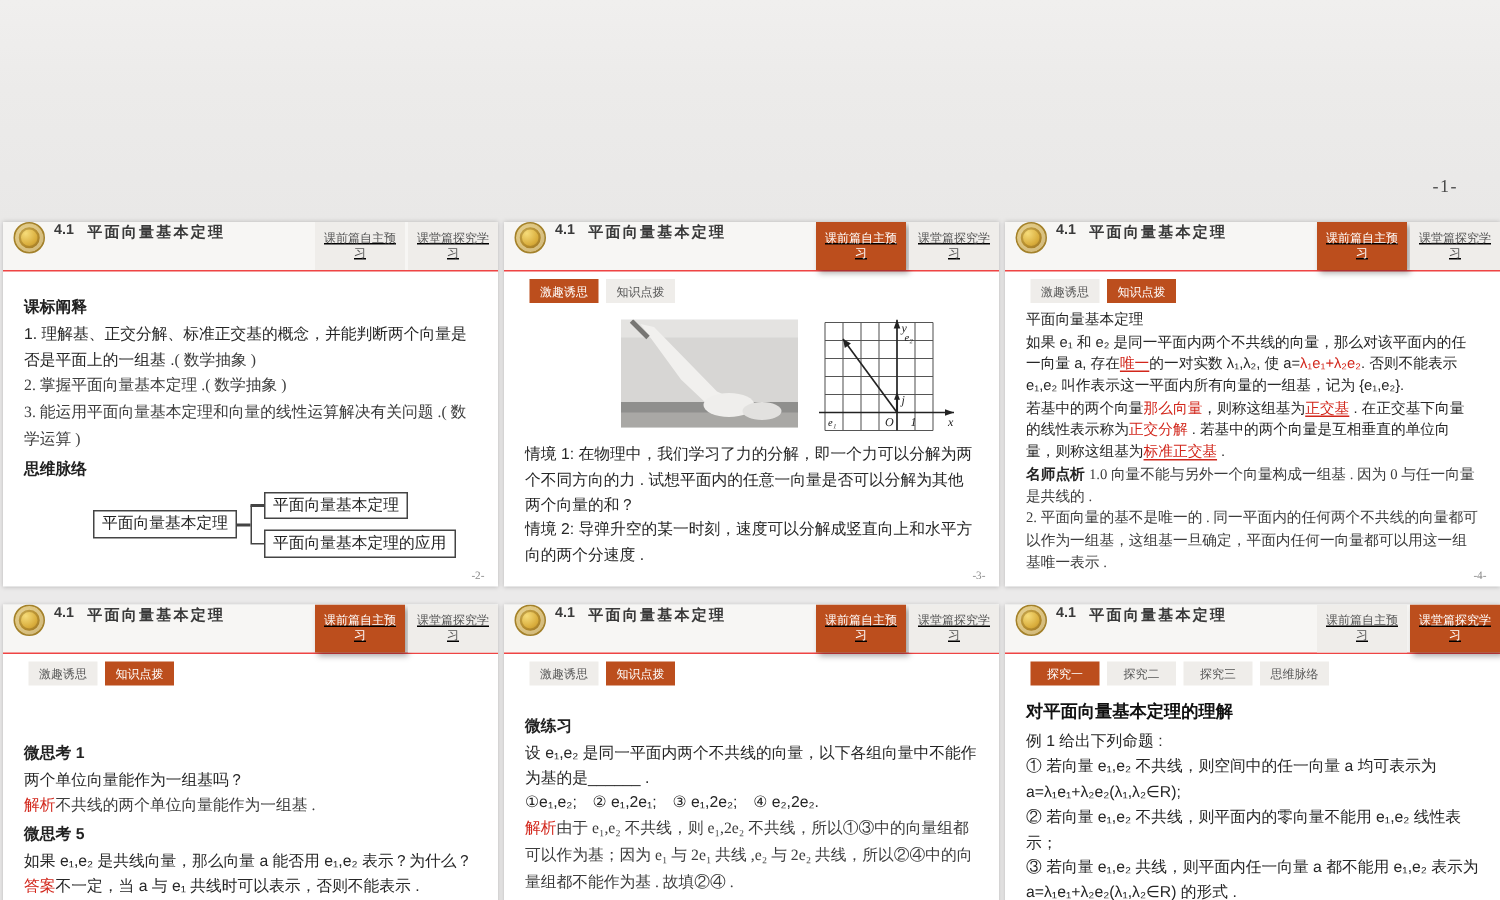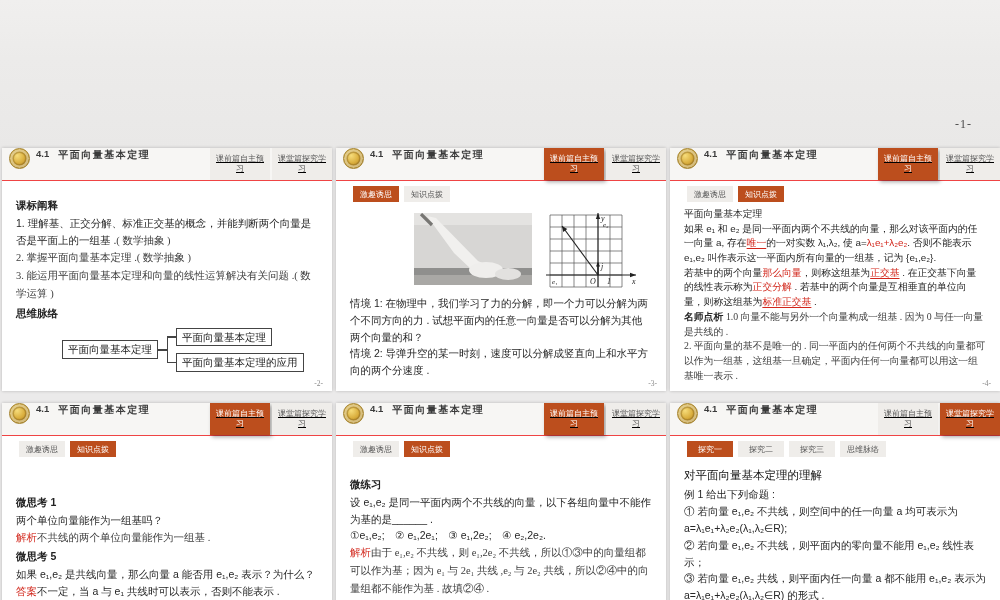--- a/index.html
+++ b/index.html
@@ -38,21 +38,21 @@
   .tabs { display:flex; gap:5px; margin:5px 12px 0 17px; }
   .tab { min-width:46px; padding:2.5px 7px; font-size:8px; text-align:center;
          background:var(--inactive-bg,#efedea); color:#555; white-space:nowrap; }
   .tab.on { background:var(--accent,#bc4e1d); color:#fff; }
 
   .content { padding:9px 14px 0 14px; font-size:10.5px; color:#262626; line-height:1.6; }
   .content.dense { font-size:9.8px; line-height:1.5; padding-top:5px; }
   .content.pad-top { padding-top:14px; }
 
   .blk-h { font-weight:bold; color:#222; margin:2px 0 1px 0; }
-  .blk-hb { font-weight:normal; color:#111; font-size:11.5px; margin-bottom:2px; }
+  .blk-hb { font-weight:bold; color:#111; font-size:11.5px; margin-bottom:2px; }
   .blk-p { margin:0; }
   .seg-r  { color:var(--red,#d2261b); }
   .seg-ru { color:var(--red,#d2261b); text-decoration:underline; text-underline-offset:2px; }
   .seg-k  { font-family:"Liberation Serif", serif; color:#3c3c3c; }
   .seg-b  { font-weight:bold; }
 
   
   .diag { display:flex; align-items:center; margin:6px 0 0 46px; font-size:10.5px; }
   .dbox { border:1.3px solid #444; padding:0px 5px; white-space:nowrap; background:#fff; color:#222; }
   .dlink { width:9px; height:1.3px; background:#444; flex:0 0 9px; }

